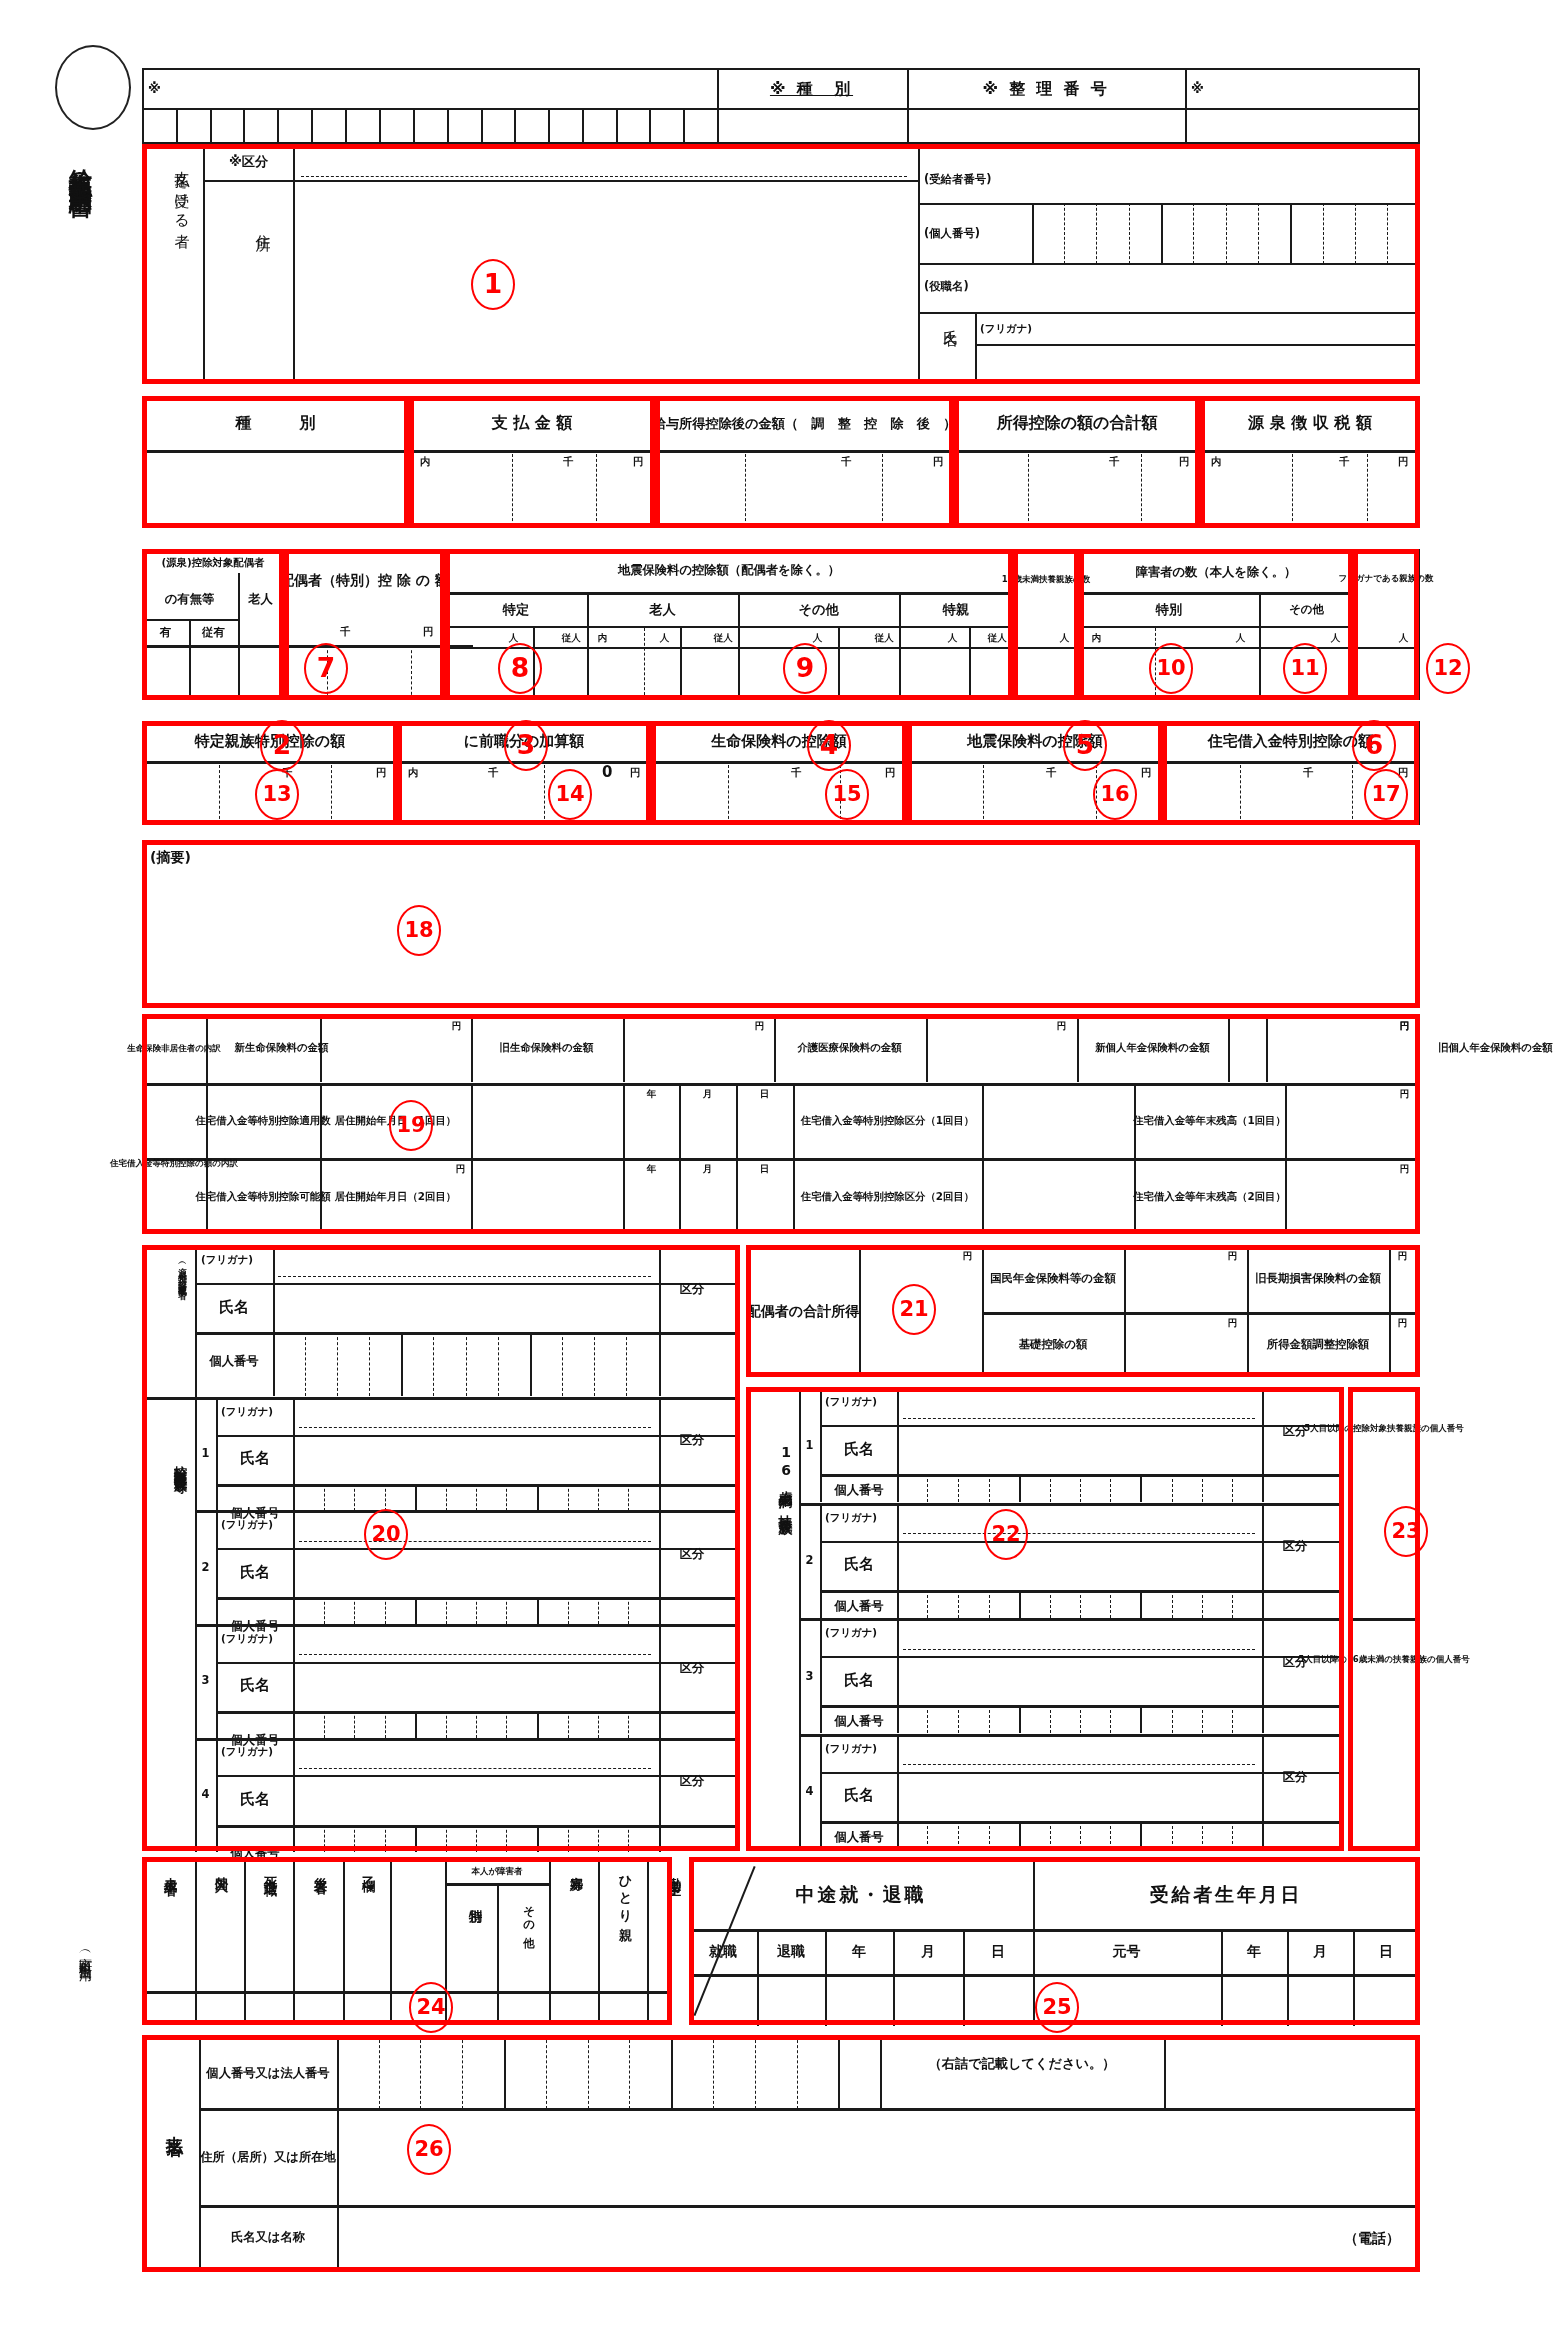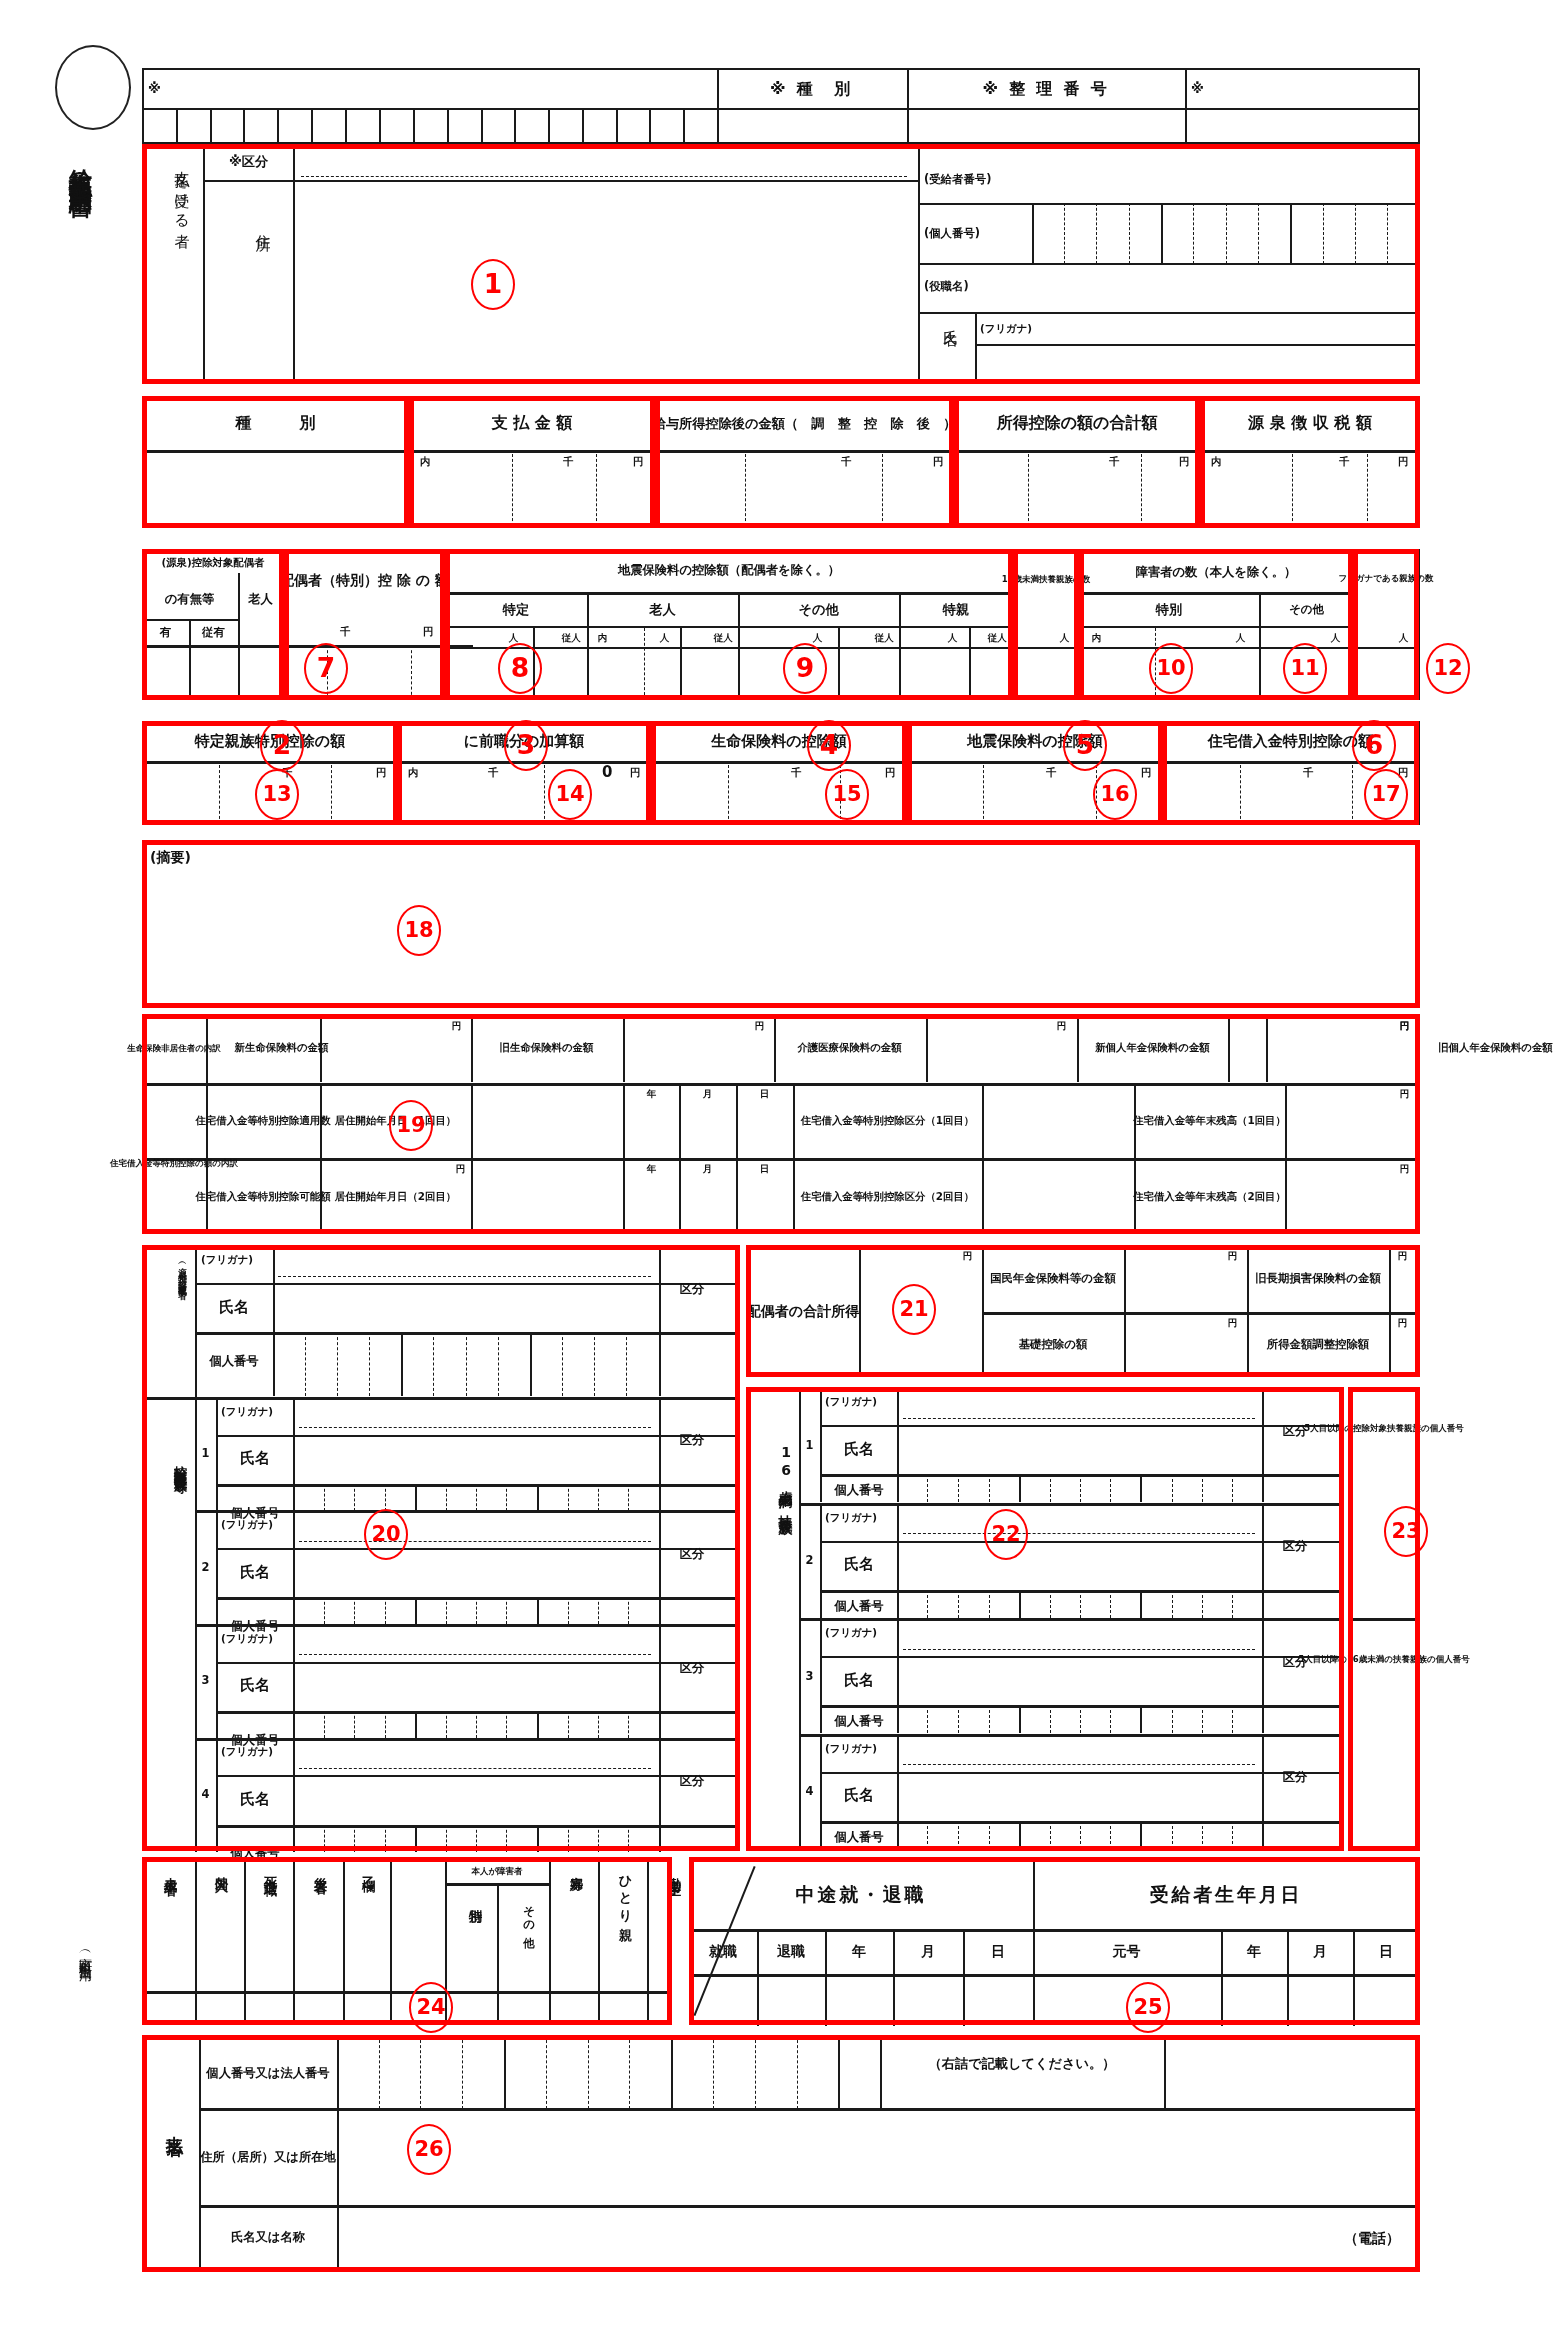--- a/index.html
+++ b/index.html
@@ -47,21 +47,21 @@
   <div class="abs vtext f24" style="left:59px;top:151px;width:38px;font-weight:bold;">給与支払報告書（個人別明細書）</div>
   <div class="abs vtext f14" style="left:62px;top:1945px;width:32px;">（市区町村提出用）</div>
 
   <div class="bx" style="left:142px;top:68px;width:1278px;height:76px;border-width:2.3px;"></div>
   <div class="ln-h" style="left:142px;top:108px;width:1278px;height:2.3px;"></div>
   <div class="ln-v" style="left:717px;top:68px;height:76px;"></div>
   <div class="ln-v" style="left:907px;top:68px;height:76px;"></div>
   <div class="ln-v" style="left:1185px;top:68px;height:76px;"></div>
 
   <div class="lbl l f14" style="left:148px;top:72px;width:38px;height:34px;">※</div>
-  <div class="lbl f17 sp1" style="left:717px;top:72px;width:189px;height:34px;">※ 種　別</div>
+  <div class="lbl f17 sp1" style="left:717px;top:72px;width:189px;height:34px;text-decoration:underline;">※ 種　別</div>
   <div class="lbl f17 sp1" style="left:907px;top:72px;width:278px;height:34px;">※ 整 理 番 号</div>
   <div class="lbl l f14" style="left:1191px;top:72px;width:38px;height:34px;">※</div>
 
   <div id="header-comb">
       <div class="ln-v" style="left:176px;top:108px;height:36px;"></div>
       <div class="ln-v" style="left:210px;top:108px;height:36px;"></div>
       <div class="ln-v" style="left:243px;top:108px;height:36px;"></div>
       <div class="ln-v" style="left:277px;top:108px;height:36px;"></div>
       <div class="ln-v" style="left:311px;top:108px;height:36px;"></div>
       <div class="ln-v" style="left:345px;top:108px;height:36px;"></div>
@@ -1069,18 +1069,18 @@
       <div class="rednum" style="left:825px;top:769px;width:40px;height:47px;font-size:21px;">15</div>
       <div class="rednum" style="left:1093px;top:769px;width:40px;height:47px;font-size:21px;">16</div>
       <div class="rednum" style="left:1364px;top:769px;width:40px;height:47px;font-size:21px;">17</div>
       <div class="rednum" style="left:397px;top:905px;width:40px;height:47px;font-size:21px;">18</div>
       <div class="rednum" style="left:389px;top:1100px;width:40px;height:47px;font-size:21px;">19</div>
       <div class="rednum" style="left:364px;top:1509px;width:40px;height:47px;font-size:21px;">20</div>
       <div class="rednum" style="left:892px;top:1284px;width:40px;height:47px;font-size:21px;">21</div>
       <div class="rednum" style="left:984px;top:1509px;width:40px;height:47px;font-size:21px;">22</div>
       <div class="rednum" style="left:1384px;top:1506px;width:40px;height:47px;font-size:21px;">23</div>
       <div class="rednum" style="left:409px;top:1982px;width:40px;height:47px;font-size:21px;">24</div>
-      <div class="rednum" style="left:1126px;top:1982px;width:40px;height:47px;font-size:21px;">25</div>
+      <div class="rednum" style="left:1035px;top:1982px;width:40px;height:47px;font-size:21px;">25</div>
       <div class="rednum" style="left:407px;top:2124px;width:40px;height:47px;font-size:21px;">26</div>
     </div>
 
 </div>
 
 
 </body></html>

